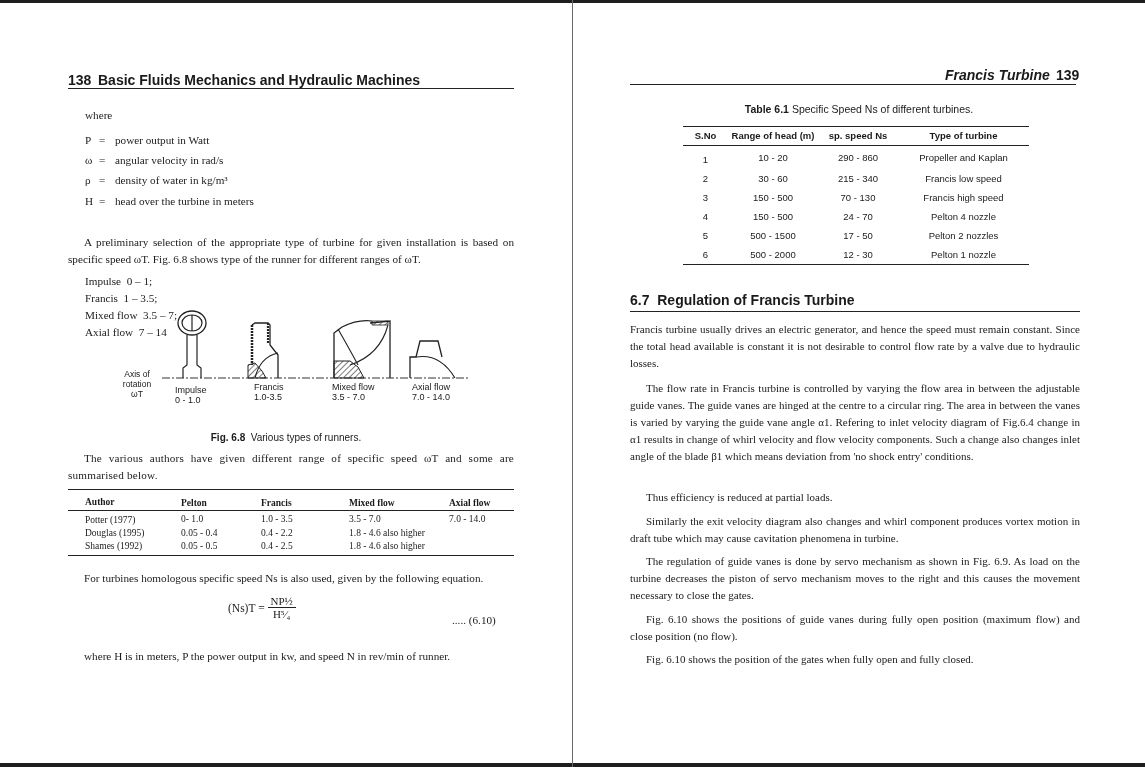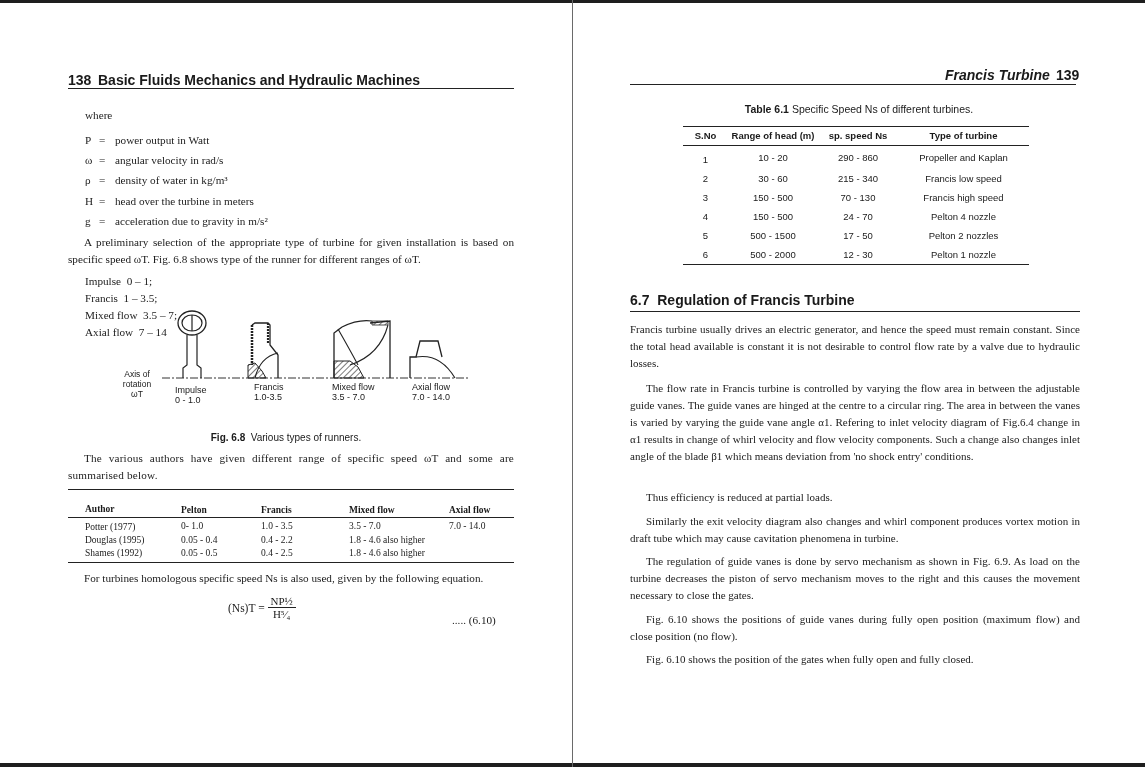--- a/index.html
+++ b/index.html
@@ -41,21 +41,20 @@
   <div class="hdr" style="left:98px; top:72px;">Basic Fluids Mechanics and Hydraulic Machines</div>
   <div class="hrule" style="left:68px; top:88px; width:446px;"></div>
 
   <div class="abs txt" style="left:85px; top:107px;">where</div>
 
   <div class="abs txt" style="left:85px; top:130px; line-height:20.2px;">
     <div><span class="sym">P</span><span class="eq">=</span><span>power output in Watt</span></div>
     <div><span class="sym">ω</span><span class="eq">=</span><span>angular velocity in rad/s</span></div>
     <div><span class="sym">ρ</span><span class="eq">=</span><span>density of water in kg/m³</span></div>
     <div><span class="sym">H</span><span class="eq">=</span><span>head over the turbine in meters</span></div>
-    <div><span class="sym">g</span><span class="eq">=</span><span>acceleration due to gravity in m/s²</span></div>
   </div>
 
   <div class="abs txt just indent" style="left:68px; top:234px; width:446px;">A preliminary selection of the appropriate type of turbine for given installation is based on specific speed ωT. Fig. 6.8 shows type of the runner for different ranges of ωT.</div>
 
   <div class="abs txt" style="left:85px; top:273px; width:430px; display:flex;flex-direction:column;">
     <span style="width:95px;"><span>Impulse</span>&nbsp; <span>0 – 1;</span></span>
     <span style="width:110px;"><span>Francis</span>&nbsp; <span>1 – 3.5;</span></span>
     <span style="width:118px;"><span>Mixed flow</span>&nbsp; <span>3.5 – 7;</span></span>
     <span><span>Axial flow</span>&nbsp; <span>7 – 14</span></span>
   </div>
@@ -121,21 +120,21 @@
       <div>7.0 - 14.0</div>
   </div>
 
   <div class="abs sans" style="left:0; width:572px; top:432px; text-align:center; font-size:10px;">
     <b>Fig. 6.8</b>&nbsp; <span>Various types of runners.</span>
   </div>
 
   <div class="abs txt just indent" style="left:68px; top:450px; width:446px; letter-spacing:0.2px;">The various authors have given different range of specific speed ωT and some are summarised below.</div>
 
   <div class="abs" style="left:68px; top:489px; width:446px; border-top:1px solid #222; border-bottom:1px solid #222;">
-    <table class="atbl" style="width:446px; margin-top:12px; margin-bottom:3px;">
+    <table class="atbl" style="width:446px; margin-top:5px; margin-bottom:3px;">
       <tbody>
           <tr style="border-bottom:1px solid #222;">
         <th style="padding-left:17px; width:96px; padding-bottom:2px;">Author</th>
         <th style="width:80px;">Pelton</th>
         <th style="width:88px;">Francis</th>
         <th style="width:100px;">Mixed flow</th>
         <th>Axial flow</th>
       </tr>
       <tr>
         <td style="padding-left:17px; padding-top:2px;">Potter (1977)</td>
@@ -163,20 +162,21 @@
   </div>
 
   <div class="abs txt indent" style="left:68px; top:570px; width:450px;">For turbines homologous specific speed Ns is also used, given by the following equation.</div>
 
   <div class="abs" style="left:228px; top:595px; font-size:11.5px;">
     <span style="vertical-align:middle;">(Ns)T =</span>
     <span class="frac"><span class="num">NP½</span><span class="den">H⁵⁄₄</span></span>
   </div>
   <div class="abs txt" style="left:452px; top:612px;">..... (6.10)</div>
 
+  <div class="abs txt indent" style="left:68px; top:648px; width:450px;">where H is in meters, P the power output in kw, and speed N in rev/min of runner.</div>
 </div>
 
 <div class="page right">
   <div class="hdr" style="left:372px; top:67px; font-style:italic;">Francis Turbine</div>
   <div class="hdr" style="left:483px; top:67px;">139</div>
   <div class="hrule" style="left:57px; top:84px; width:446px;"></div>
 
   <div class="abs sans" style="left:0; width:572px; top:103px; text-align:center; font-size:10.5px;">
     <b>Table 6.1</b> <span>Specific Speed Ns of different turbines.</span>
   </div>

